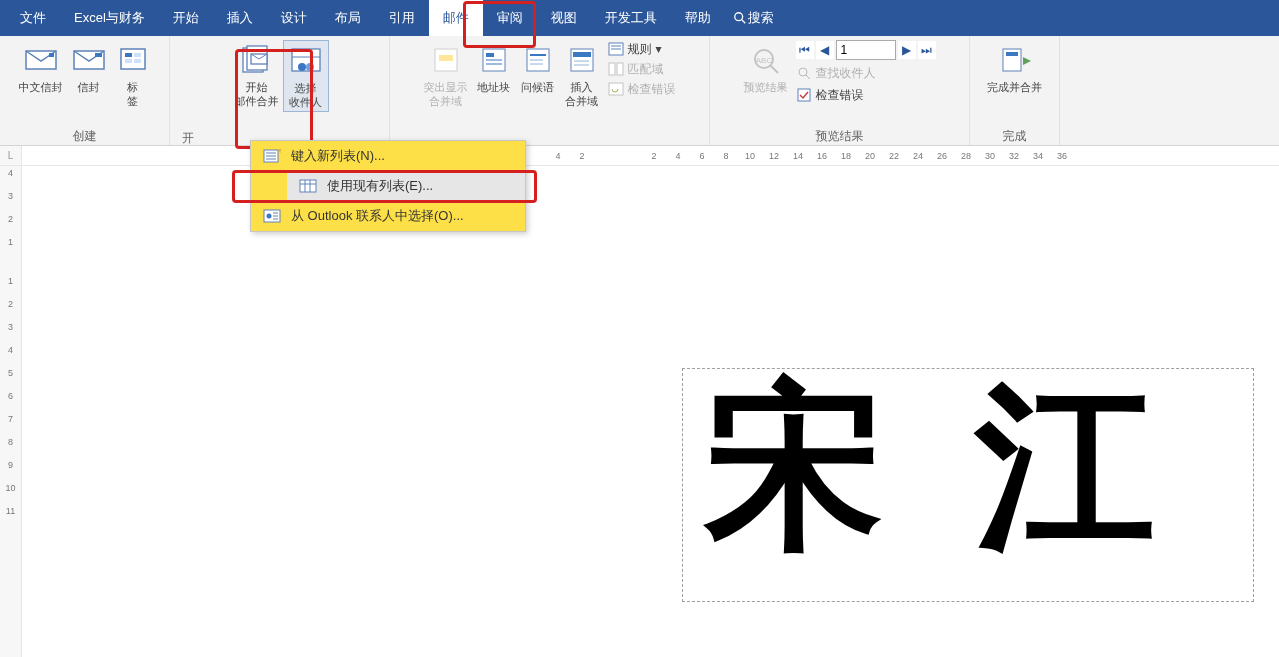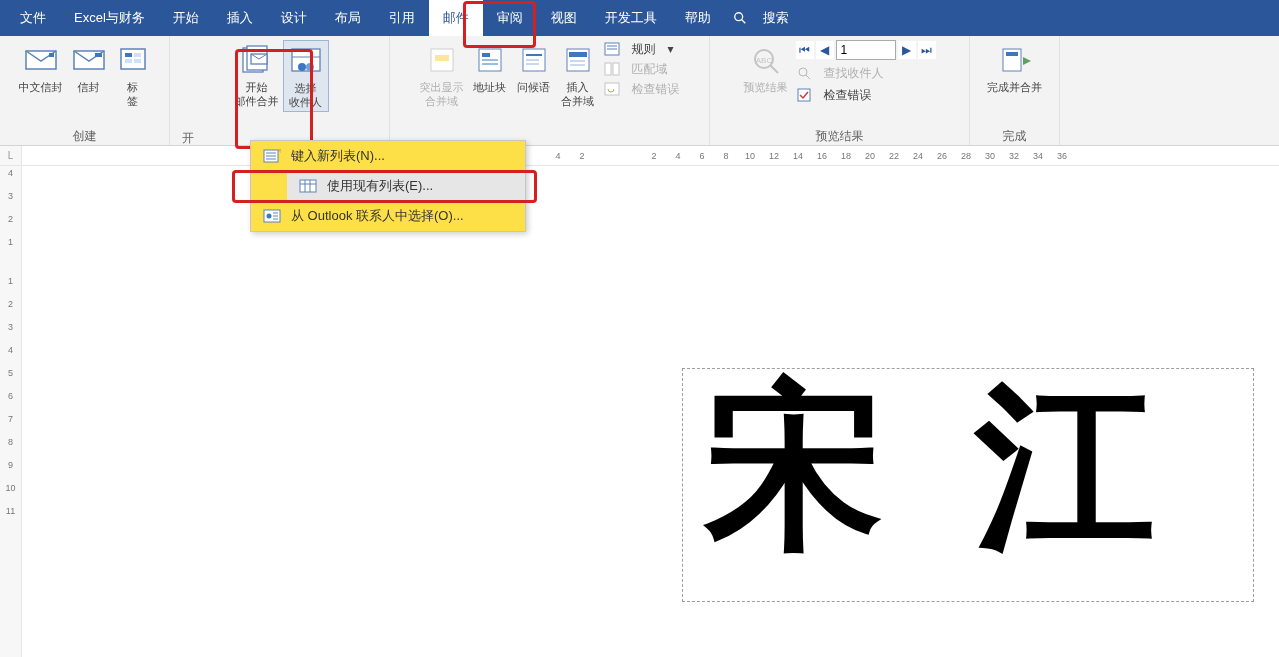--- a/index.html
+++ b/index.html
@@ -1,32 +1,32 @@
 <!DOCTYPE html>
 <html><head>
 <meta charset="utf-8">
 <style>
   * { margin:0; padding:0; box-sizing:border-box; }
   body { font-family: "Microsoft YaHei","Segoe UI",sans-serif; font-size:12px; color:#444; background:#fff; width:1279px; height:657px; overflow:hidden; }
   .tabbar { background:#2b579a; height:36px; display:flex; align-items:center; padding:0 6px; gap:0;text-align:center; }
   .tab { color:#fff; padding:0 14px; height:36px; display:flex; align-items:center; cursor:pointer; font-size:13px; }
   .tab.active { background:#fff; color:#2b579a; }
-  .search-wrap { display:flex; align-items:center; gap:16px; margin-left:8px; }
+  .search-wrap { display:flex; align-items:center; gap:1px; margin-left:8px; }
   .search-icon { width:14px; height:14px; }
 
   .ribbon { background:#f3f3f3; border-bottom:1px solid #d4d4d4; height:110px; display:flex; }
   .group { border-right:1px solid #e1e1e1; display:flex; flex-direction:column; align-items:center; padding:4px 8px 0; }
   .group-body { display:flex; align-items:flex-start; height:82px; }
   .group-label { font-size:12px; color:#636363; margin-top:18px; text-align:center; width:100%; }
   .bigbtn { display:flex; flex-direction:column; align-items:center; gap:2px; padding:2px 4px; min-width:40px; cursor:pointer; }
   .bigbtn .ic { width:36px; height:36px; display:flex; align-items:center; justify-content:center; }
   .bigbtn .lb { font-size:11px; text-align:center; line-height:14px; color:#444; white-space:pre; }
   .bigbtn.disabled .lb { color:#b0b0b0; }
   .midcol { display:flex; flex-direction:column; gap:2px; font-size:12px; color:#444; justify-content:center; padding:0 4px; }
-  .midrow { display:flex; align-items:center; gap:12px; cursor:pointer; }
+  .midrow { display:flex; align-items:center; gap:4px; cursor:pointer; }
   .midrow.disabled { color:#b0b0b0; }
   .mini-ic { width:16px; height:18px; display:flex; align-items:center; justify-content:center; }
   .navrow { display:flex; align-items:center; gap:2px; }
   .navbtn { width:18px; height:18px; background:#fff; display:flex; align-items:center; justify-content:center; }
   .navinput { width:60px; height:20px; border:1px solid #aaa; background:#fff; padding:0 4px; font-size:12px; }
 
   .dropdown { position:absolute; left:250px; top:140px; width:276px; background:#fde047; border:1px solid #c6c6c6; box-shadow:2px 2px 6px rgba(0,0,0,0.2); z-index:20; }
   .dropdown .item { display:flex; align-items:center; gap:10px; padding:6px 12px; font-size:13px; color:#333; }
   .dropdown .item.hover { background:#e6e6e6;margin-left:36px; }
   .dropdown .item .dd-ic { width:18px; height:16px; display:flex; align-items:center; justify-content:center; }

